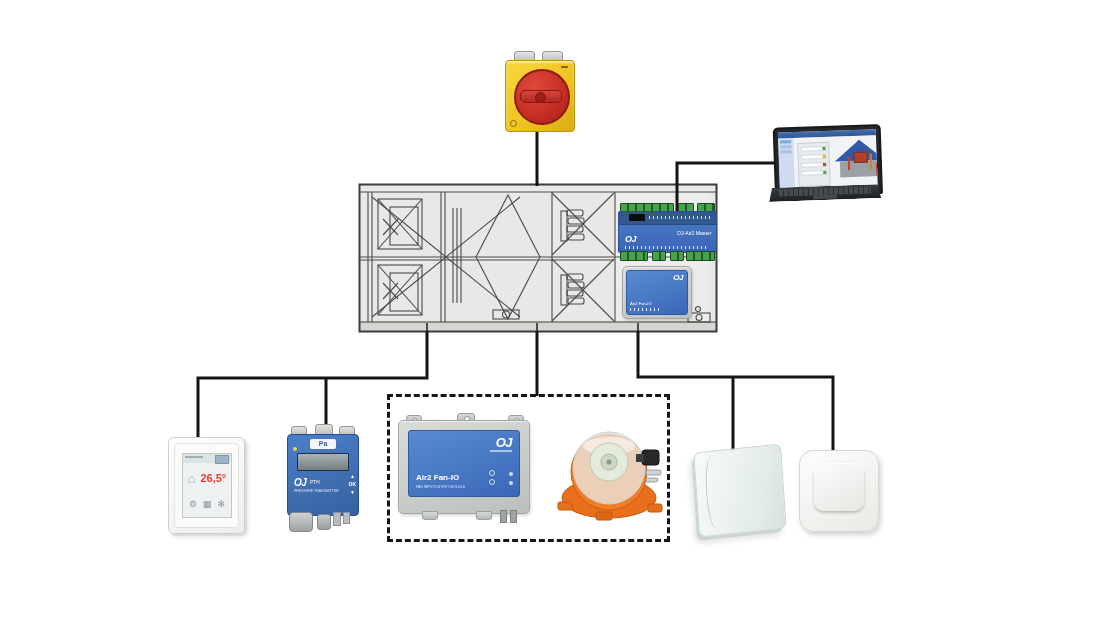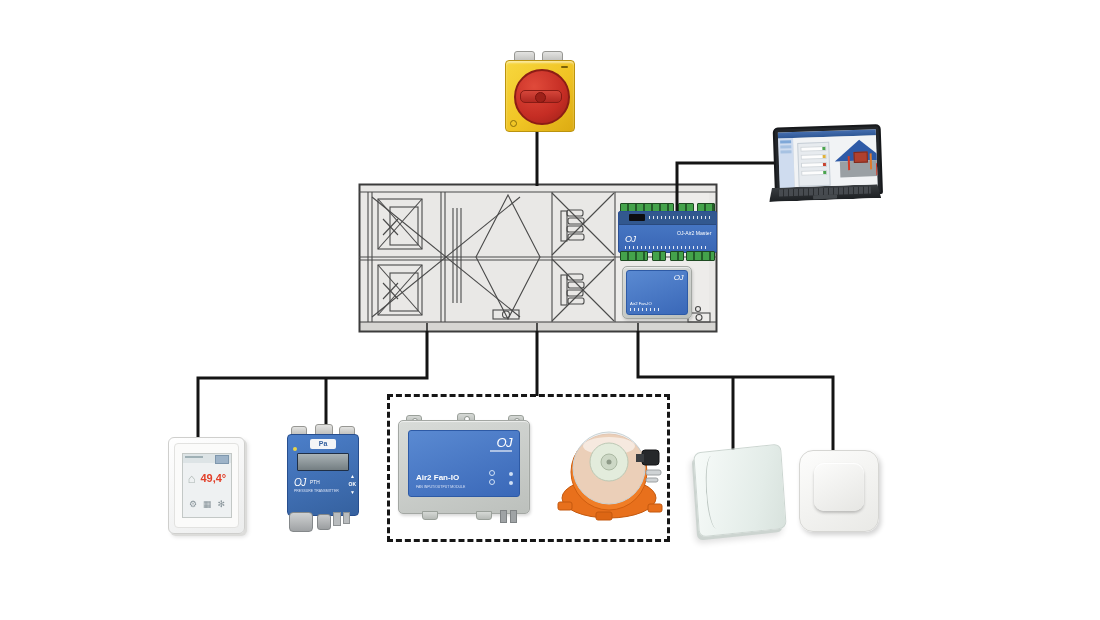--- a/index.html
+++ b/index.html
@@ -22,21 +22,21 @@
   .knob-hub{left:19px;top:21px;width:9px;height:9px;border-radius:50%;
     background:#9e2119;border:1px solid #7c150f;}
 
   
   .term-strip{height:8px;background:repeating-linear-gradient(90deg,#44a34b 0 6.5px,#245c29 6.5px 8px);
     border:1px solid #1d4a21;border-radius:1px;}
   .master-body{background:linear-gradient(#4b7dca 0%,#3a66b4 100%);
     border:1px solid #2b4f96;border-radius:2px;}
   .master-topstrip{background:#32588f;height:12px;border-bottom:1px solid #2a4a7e;}
   .tickrow{height:3px;background:repeating-linear-gradient(90deg,rgba(255,255,255,.85) 0 1px,transparent 1px 4px);}
-  .oj-logo{color:#ffffff;font-style:italic;font-weight:normal;letter-spacing:-.5px;}
+  .oj-logo{color:#ffffff;font-style:italic;font-weight:bold;letter-spacing:-.5px;}
 
   
   .pth-body{background:linear-gradient(160deg,#4c7fca,#35619f);border:1px solid #274e8e;border-radius:4px;}
   .pa-box{background:#f3f5f7;border-radius:2px;color:#35619f;font-weight:bold;
     font-size:7px;text-align:center;line-height:10px;}
   .lcd{background:linear-gradient(#aab3b6,#747e82);border:1px solid #1f2f46;border-radius:1px;}
   .tiny{font-size:6px;transform:scale(.58);transform-origin:left top;white-space:nowrap;color:#d7e1f5;}
 
   
   .thermo{background:linear-gradient(150deg,#ffffff,#eceded);border:1px solid #cfcfcd;border-radius:6px;
@@ -255,21 +255,21 @@
 
   <div class="abs thermo" style="left:168px;top:437px;width:75px;height:95px;z-index:3">
     <div class="thermo-bezel"></div>
     <div class="abs thermo-screen" style="left:13px;top:15px;width:48px;height:63px;">
       <div style="height:9px;background:#dde4e6;position:relative;">
         <span class="abs" style="left:2px;top:2px;width:18px;height:2px;background:#9fb0b5;"></span>
         <span class="abs" style="right:2px;top:1px;width:12px;height:7px;background:#9db3c8;border:1px solid #7e97ad;"></span>
       </div>
       <div style="display:flex;align-items:center;justify-content:space-evenly;height:30px;">
         <span style="color:#aab4b1;font-size:13px;">⌂</span>
-        <span style="color:#e2402a;font-weight:bold;font-size:11px;">49,4°</span>
+        <span style="color:#e2402a;font-weight:bold;font-size:11px;">26,5°</span>
       </div>
       <div style="display:flex;justify-content:space-evenly;margin-top:6px;color:#88949a;font-size:9px;">
         <span>⚙</span>
         <span>▦</span>
         <span>✻</span>
       </div>
     </div>
   </div>
 
   <div class="abs" style="left:287px;top:426px;width:72px;height:110px;z-index:3">

